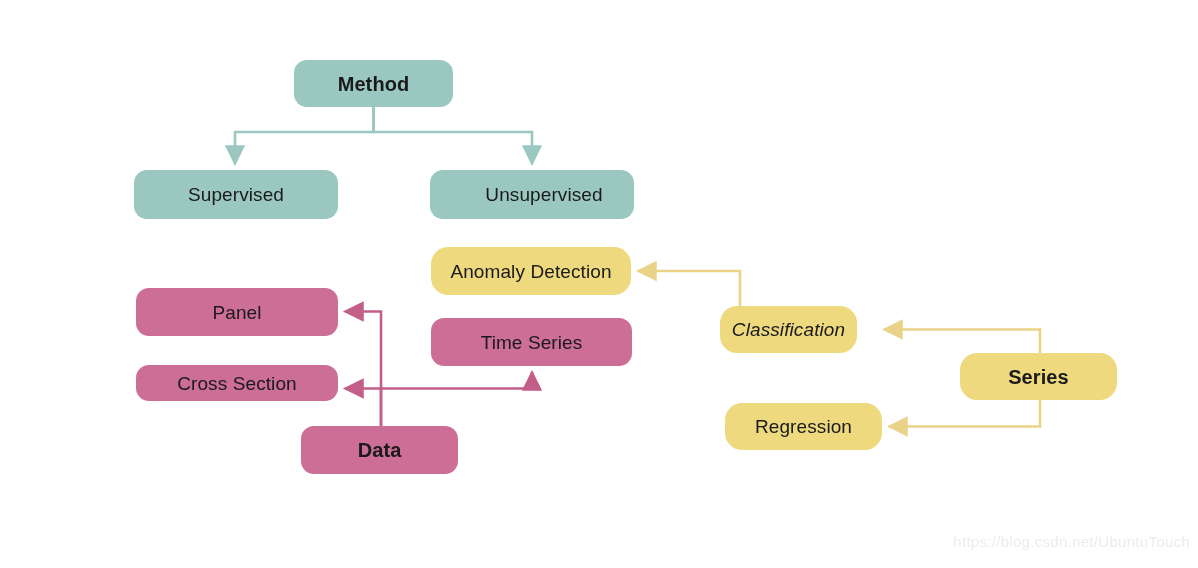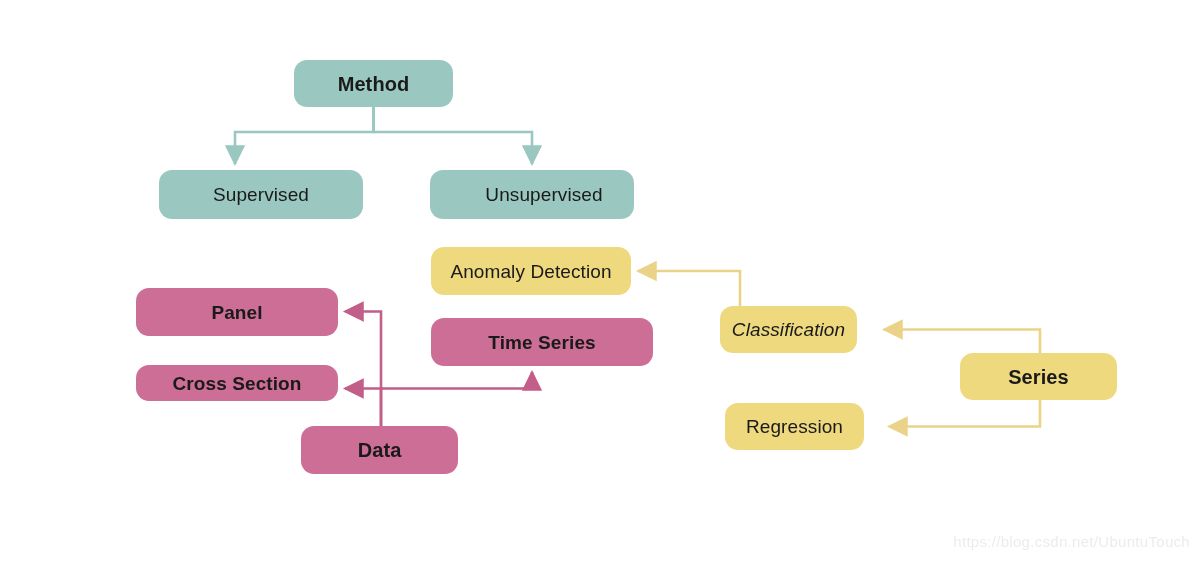--- a/index.html
+++ b/index.html
@@ -40,22 +40,22 @@
     line-height: 1;
     text-align: center;
     white-space: nowrap;
     z-index: 2;
   }
   .node.root {
     font-weight: bold;
     font-size: 20px;
   }
   .node.teal   { background: #9AC8C0; }
-  .node.pink   { background: #CC6E96; font-weight: bold; }
-  .node.yellow { background: #EED97F; }
+  .node.pink   { background: #CC6E96; }
+  .node.yellow { background: #EED97F; border-radius: 17px; }
 
   .watermark {
     position: absolute;
     right: 8px;
     bottom: 18px;
     color: #ececec;
     font-size: 15px;
     letter-spacing: 0.3px;
     user-select: none;
     z-index: 1;
@@ -102,35 +102,35 @@
     <g>
       <path d="M1040,400 L1040,426.5 L889,426.5" fill="none" stroke="#EAD389" stroke-width="2.6" marker-end="url(#arrow-yellow)"></path>
     </g>
     <g>
       <path d="M740,306 L740,271 L638,271" fill="none" stroke="#EAD389" stroke-width="2.6" marker-end="url(#arrow-yellow)"></path>
     </g>
   </svg>
 
   <div class="node teal root" style="left:294px; top:60px; width:159px; height:47px;">Method</div>
 
-  <div class="node teal" style="left:134px; top:170px; width:204px; height:49px;margin-left:25px;">Supervised</div>
+  <div class="node teal" style="left:134px; top:170px; width:204px; height:49px;">Supervised</div>
 
   <div class="node teal" style="left:430px; top:170px; width:204px; height:49px;padding-left:24px;">Unsupervised</div>
 
   <div class="node yellow" style="left:431px; top:247px; width:200px; height:48px;">Anomaly Detection</div>
 
   <div class="node yellow" style="left:720px; top:306px; width:137px; height:47px;font-style:italic;">Classification</div>
 
   <div class="node yellow root" style="left:960px; top:353px; width:157px; height:47px;">Series</div>
 
-  <div class="node yellow" style="left:725px; top:403px; width:139px; height:47px;">Regression</div>
+  <div class="node yellow" style="left:725px; top:403px; width:157px; height:47px;">Regression</div>
 
   <div class="node pink" style="left:136px; top:288px; width:202px; height:48px;">Panel</div>
 
-  <div class="node pink" style="left:431px; top:318px; width:222px; height:48px;">Time Series</div>
+  <div class="node pink" style="left:431px; top:318px; width:201px; height:48px;">Time Series</div>
 
   <div class="node pink" style="left:136px; top:365px; width:202px; height:36px;">Cross Section</div>
 
   <div class="node pink root" style="left:301px; top:426px; width:157px; height:48px;">Data</div>
 
   <div class="watermark">https://blog.csdn.net/UbuntuTouch</div>
 
 </div>
 
 </body></html>

